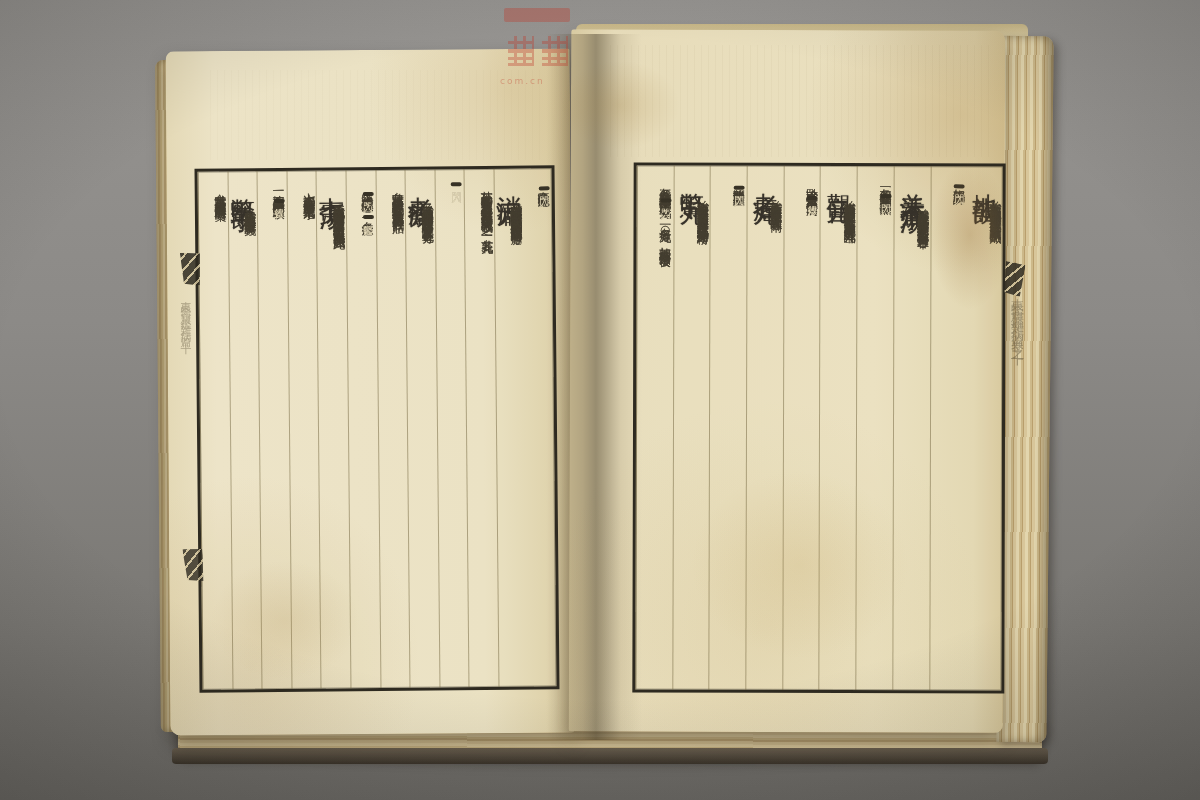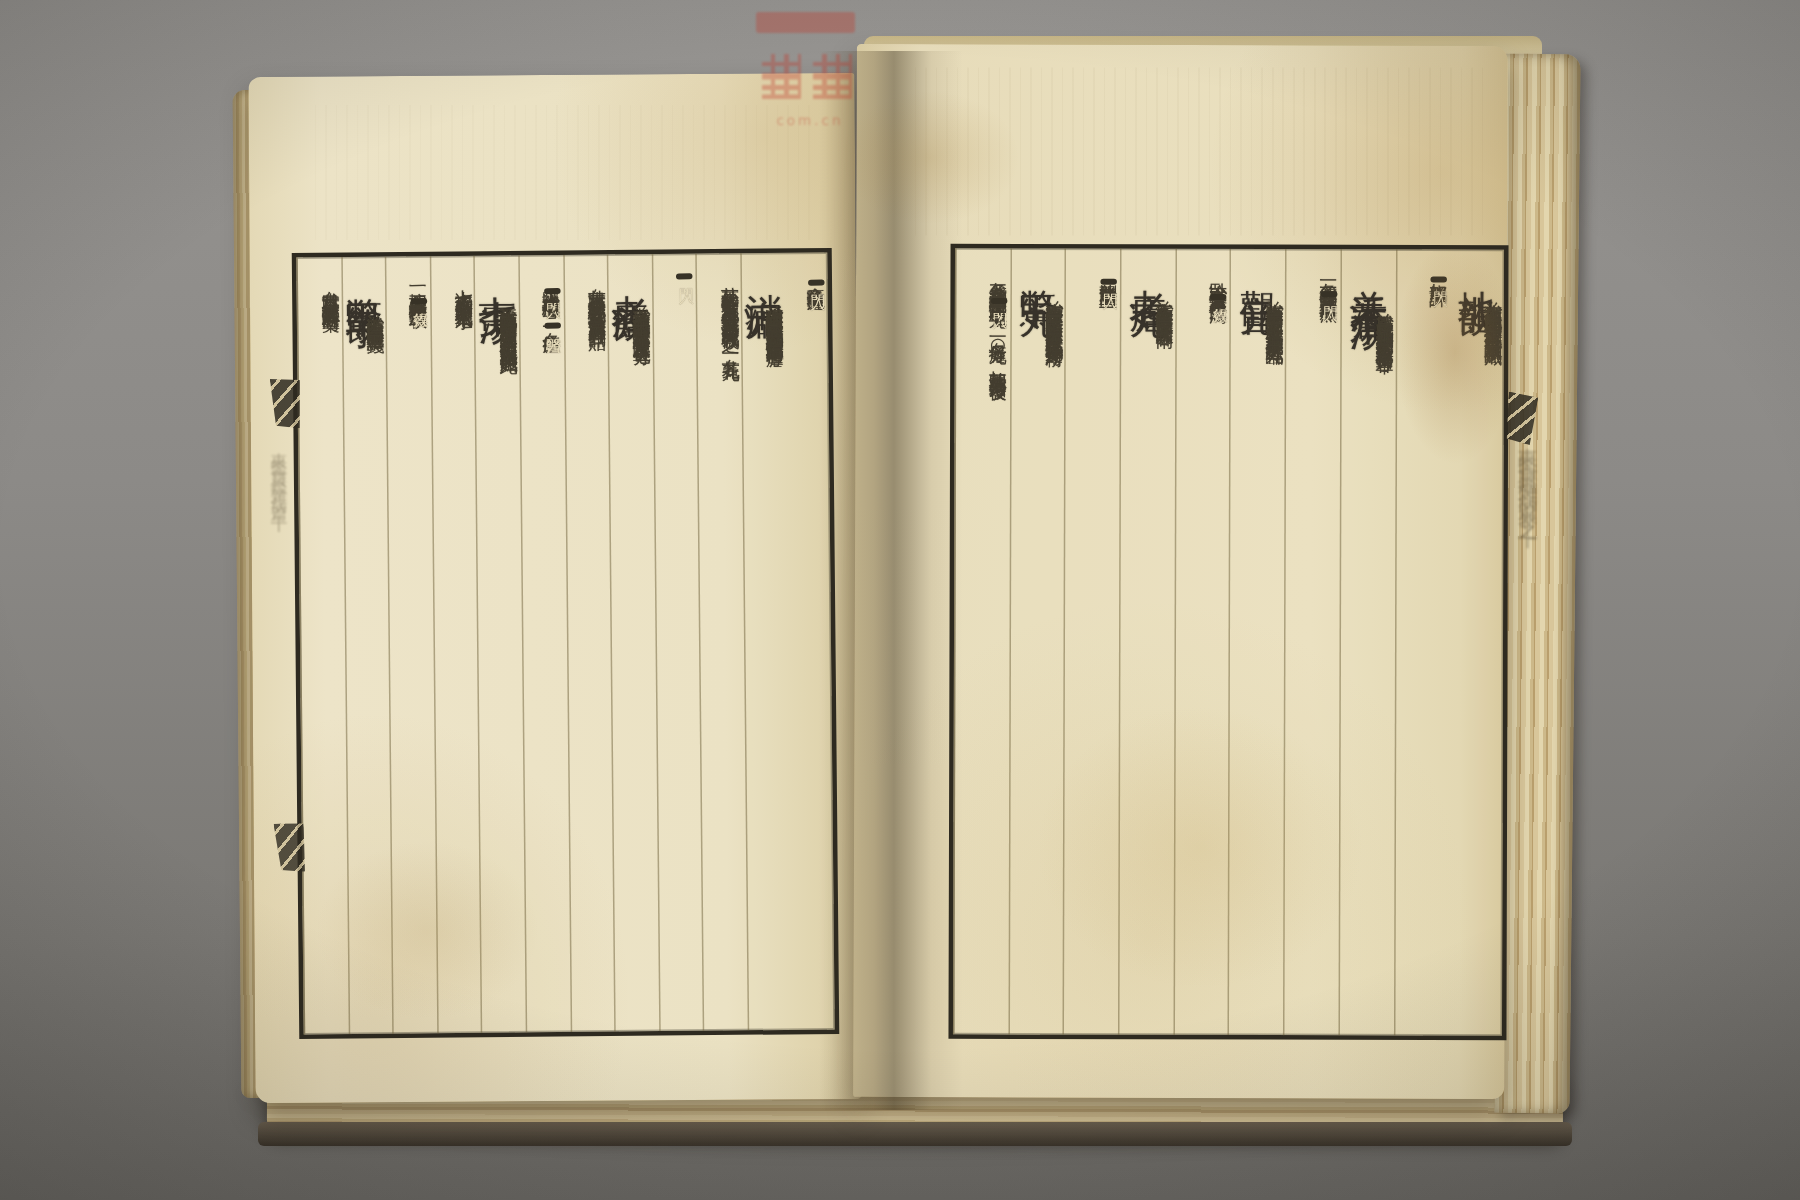--- a/index.html
+++ b/index.html
@@ -73,21 +73,21 @@
   
   #watermark{position:absolute;left:500px;top:6px;width:80px;height:96px;opacity:.34;z-index:9;
     pointer-events:none;filter:blur(.6px);color:#c0392b;}
   .wm-bar{position:absolute;left:4px;top:2px;width:66px;height:14px;background:#c0392b;border-radius:2px;}
   .wm-block{position:absolute;width:26px;height:30px;top:30px;
     background:linear-gradient(#c0392b 0 0) left/100% 3px no-repeat,
       linear-gradient(#c0392b 0 0) bottom/100% 3px no-repeat,
       repeating-linear-gradient(180deg,rgba(192,57,43,0) 0 5px,#c0392b 5px 8px),
       repeating-linear-gradient(90deg,rgba(192,57,43,0) 0 6px,#c0392b 6px 9px);}
   #wm-b1{left:8px;} #wm-b2{left:42px;}
-  .wm-latin{position:absolute;left:0;top:70px;width:80px;text-align:center;
+  .wm-latin{position:absolute;left:0;top:70px;width:80px;
     font-family:"DejaVu Sans","Liberation Sans",sans-serif;font-size:9px;letter-spacing:2px;color:#c0392b;}
   .grain{position:absolute;pointer-events:none;opacity:.25;
     background:repeating-linear-gradient(90deg,rgba(120,100,60,.18) 0 1px,rgba(0,0,0,0) 1px 7px);}
   #grain-r{left:610px;top:45px;width:380px;height:112px;}
   #grain-l{left:210px;top:70px;width:330px;height:90px;opacity:.16;}
 </style>
 </head>
 <body>
 
 <div id="stage">

